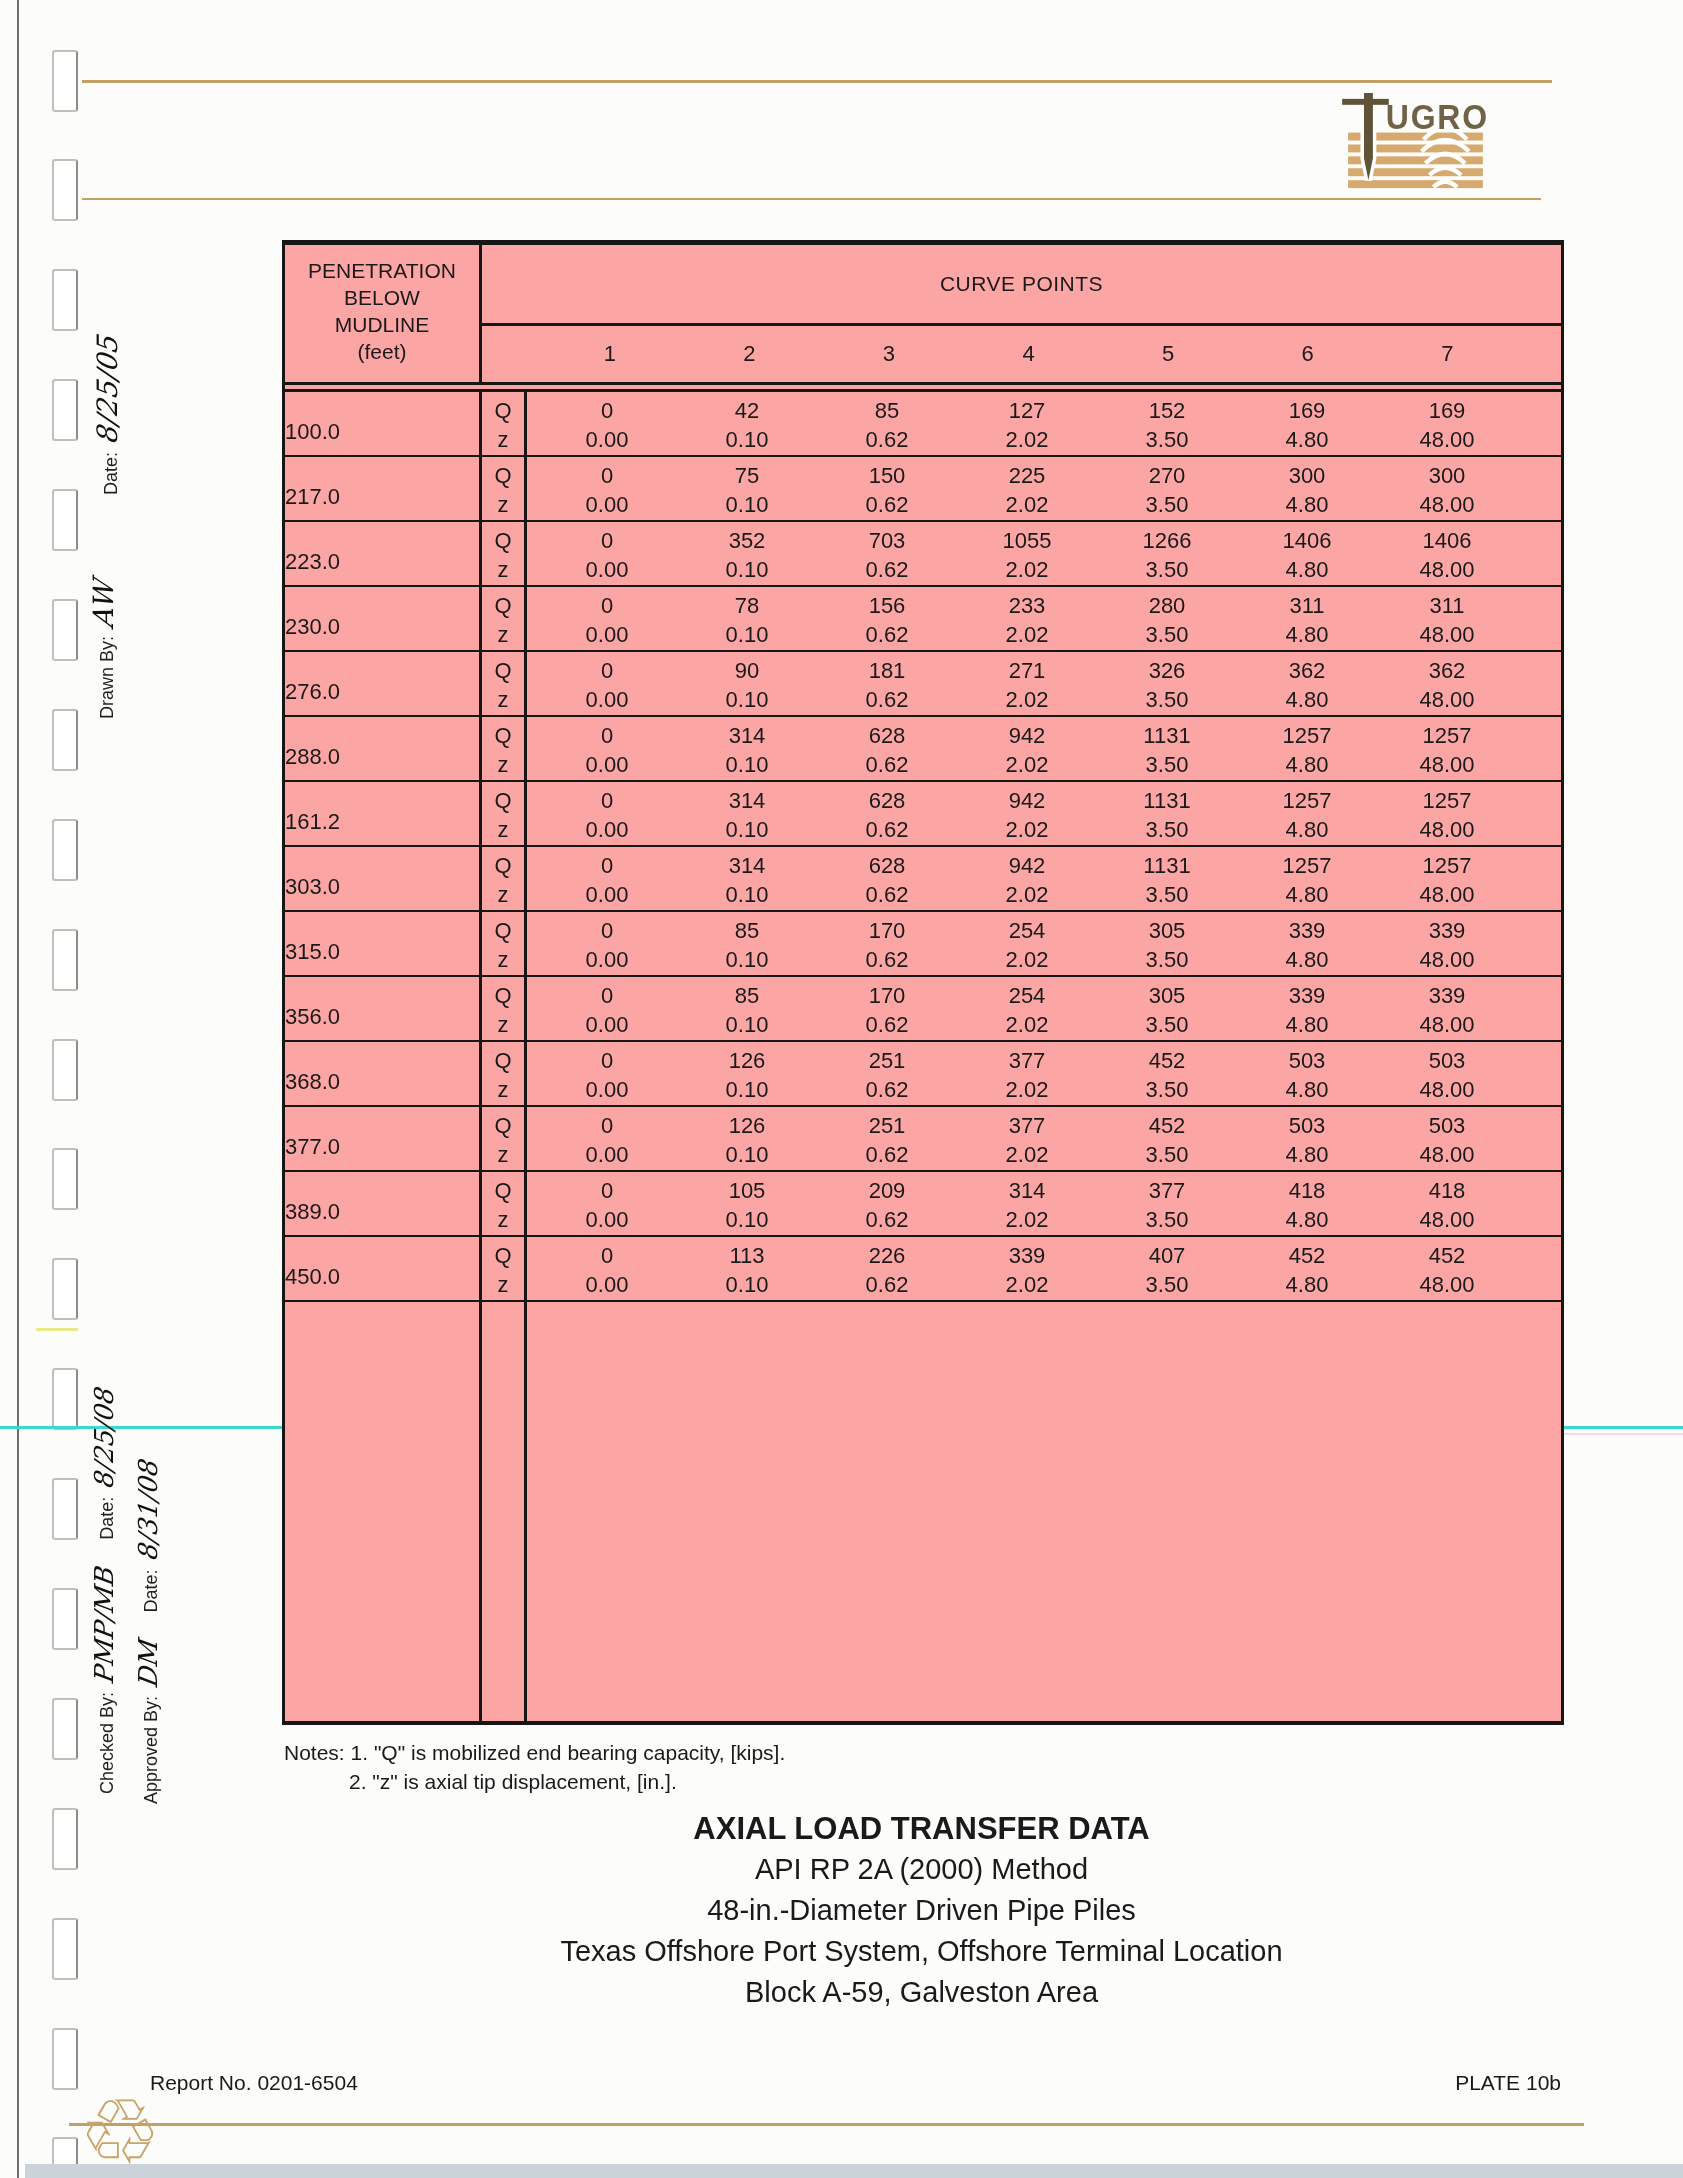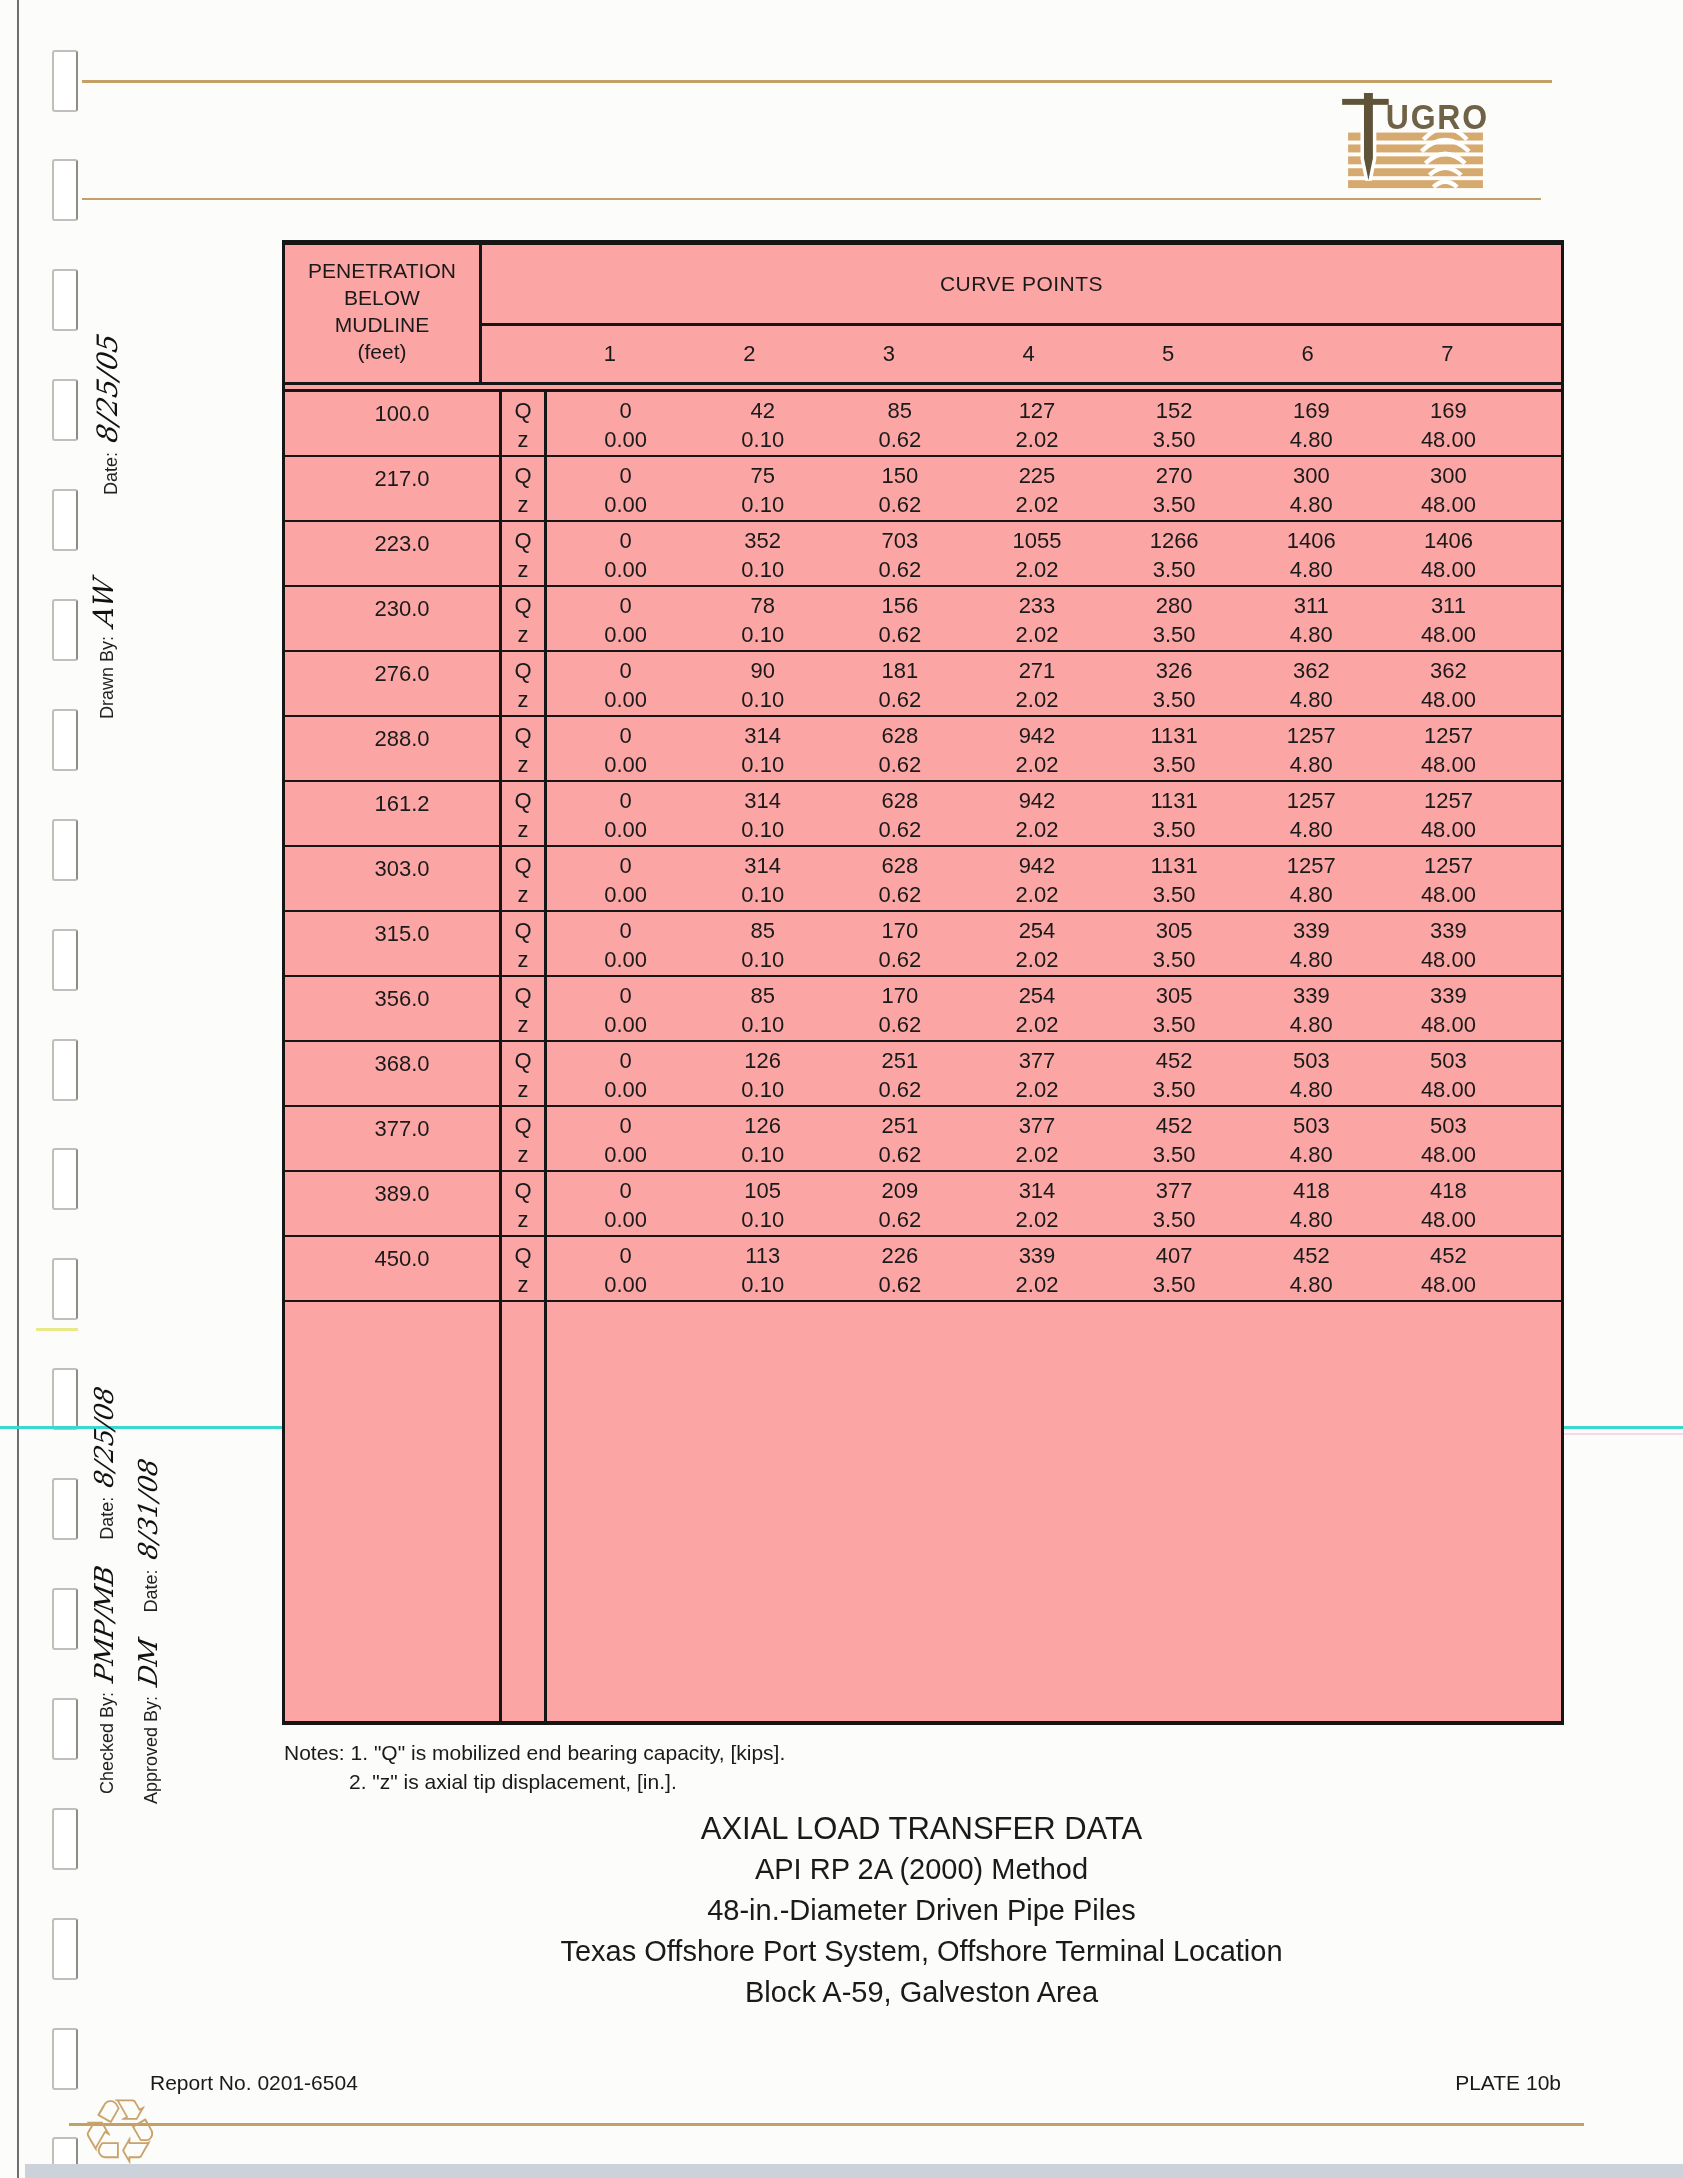--- a/index.html
+++ b/index.html
@@ -46,34 +46,34 @@
   .th-nums{flex:1; display:flex; align-items:center;}
   .th-nums .spacer{width:48px; flex:0 0 48px;}
   .nums-row{flex:1; display:flex; padding:0 44px 0 10px;}
   .nums-row span{flex:1; text-align:center; font-size:22px;}
   .hr-double{height:4px; flex:0 0 4px; border-bottom:3px solid #161616;}
   .tbody{flex:1; display:flex; flex-direction:column;}
   .trow{display:flex; height:65px; flex:0 0 65px; border-bottom:2px solid #161616; box-sizing:border-box;}
   .trow.filler{flex:1 1 auto; height:auto; border-bottom:none;}
   .cell-depth{
     width:197px; flex:0 0 197px; border-right:3px solid #161616; box-sizing:border-box;
-    text-align:center; font-size:22px; padding-top:9px;margin-left:20px;
+    text-align:left; font-size:22px; padding-top:27px;
   }
   .cell-label{
     width:45px; flex:0 0 45px; border-right:3px solid #161616; box-sizing:border-box;
     text-align:center; font-size:22px; line-height:29px; padding-top:4px;
   }
   .cell-data{flex:1; padding:4px 44px 0 10px; box-sizing:border-box;}
   .vals{display:flex; line-height:29px;}
   .val{flex:1; text-align:center; font-size:22px;}
   
   .notes{position:absolute; left:284px; top:1738px; font-size:21px; line-height:29px;}
   .note-indent{margin-left:65px;}
   .titleblock{position:absolute; left:282px; top:1808px; width:1279px; text-align:center;}
-  .title-main{font-size:31px; font-weight:normal; line-height:41px;}
+  .title-main{font-size:31px; font-weight:bold; line-height:41px;}
   .title-line{font-size:29px; line-height:41px;}
   .report{position:absolute; left:150px; top:2071px; font-size:21px;}
   .plate{position:absolute; left:1165px; top:2071px; width:396px; text-align:right; font-size:21px;}
   .recycle{position:absolute; left:79px; top:2087px; font-size:91px; line-height:91px; color:#c9a36a;
            font-family:"DejaVu Sans", sans-serif;}
   
   .vtext{
     position:absolute; transform:rotate(-90deg); transform-origin:0 0;
     white-space:nowrap; font-size:18px; color:#222;
   }

